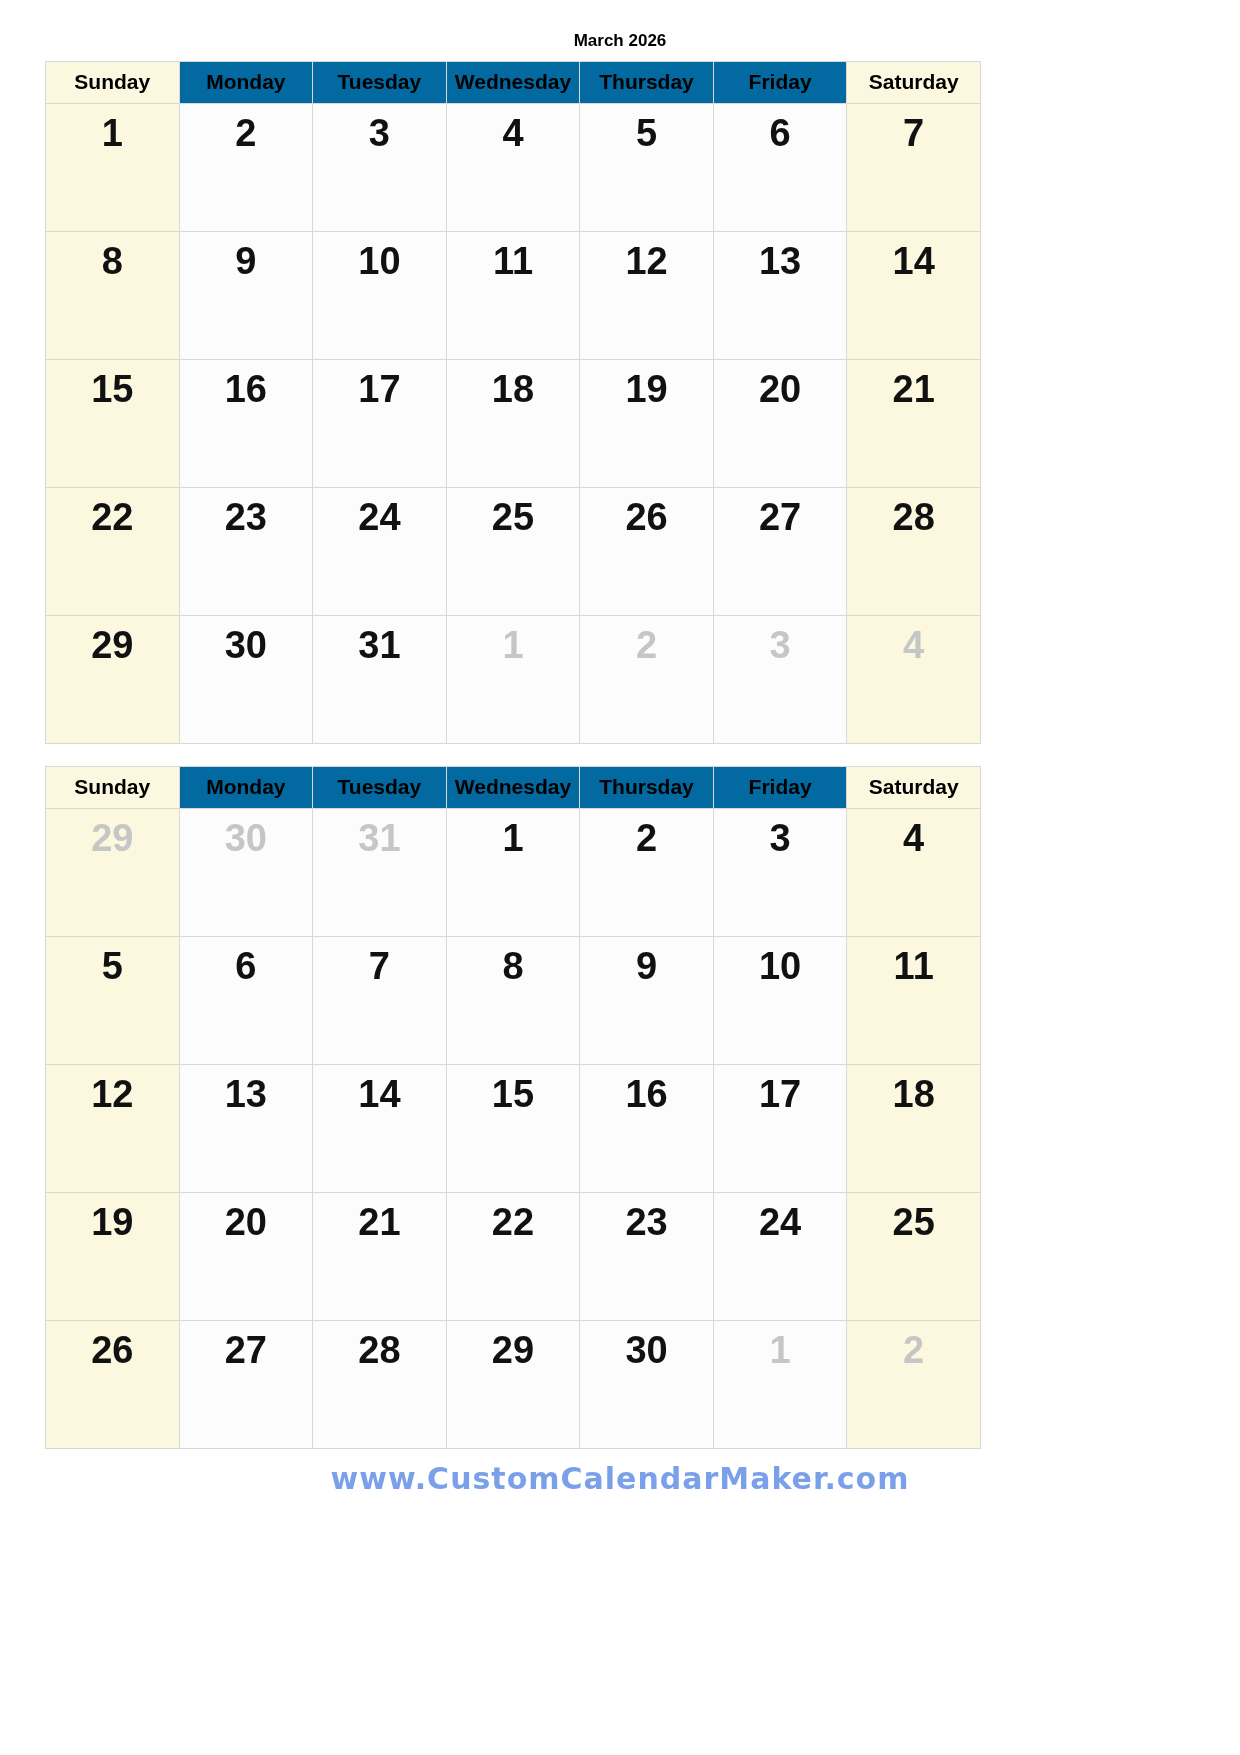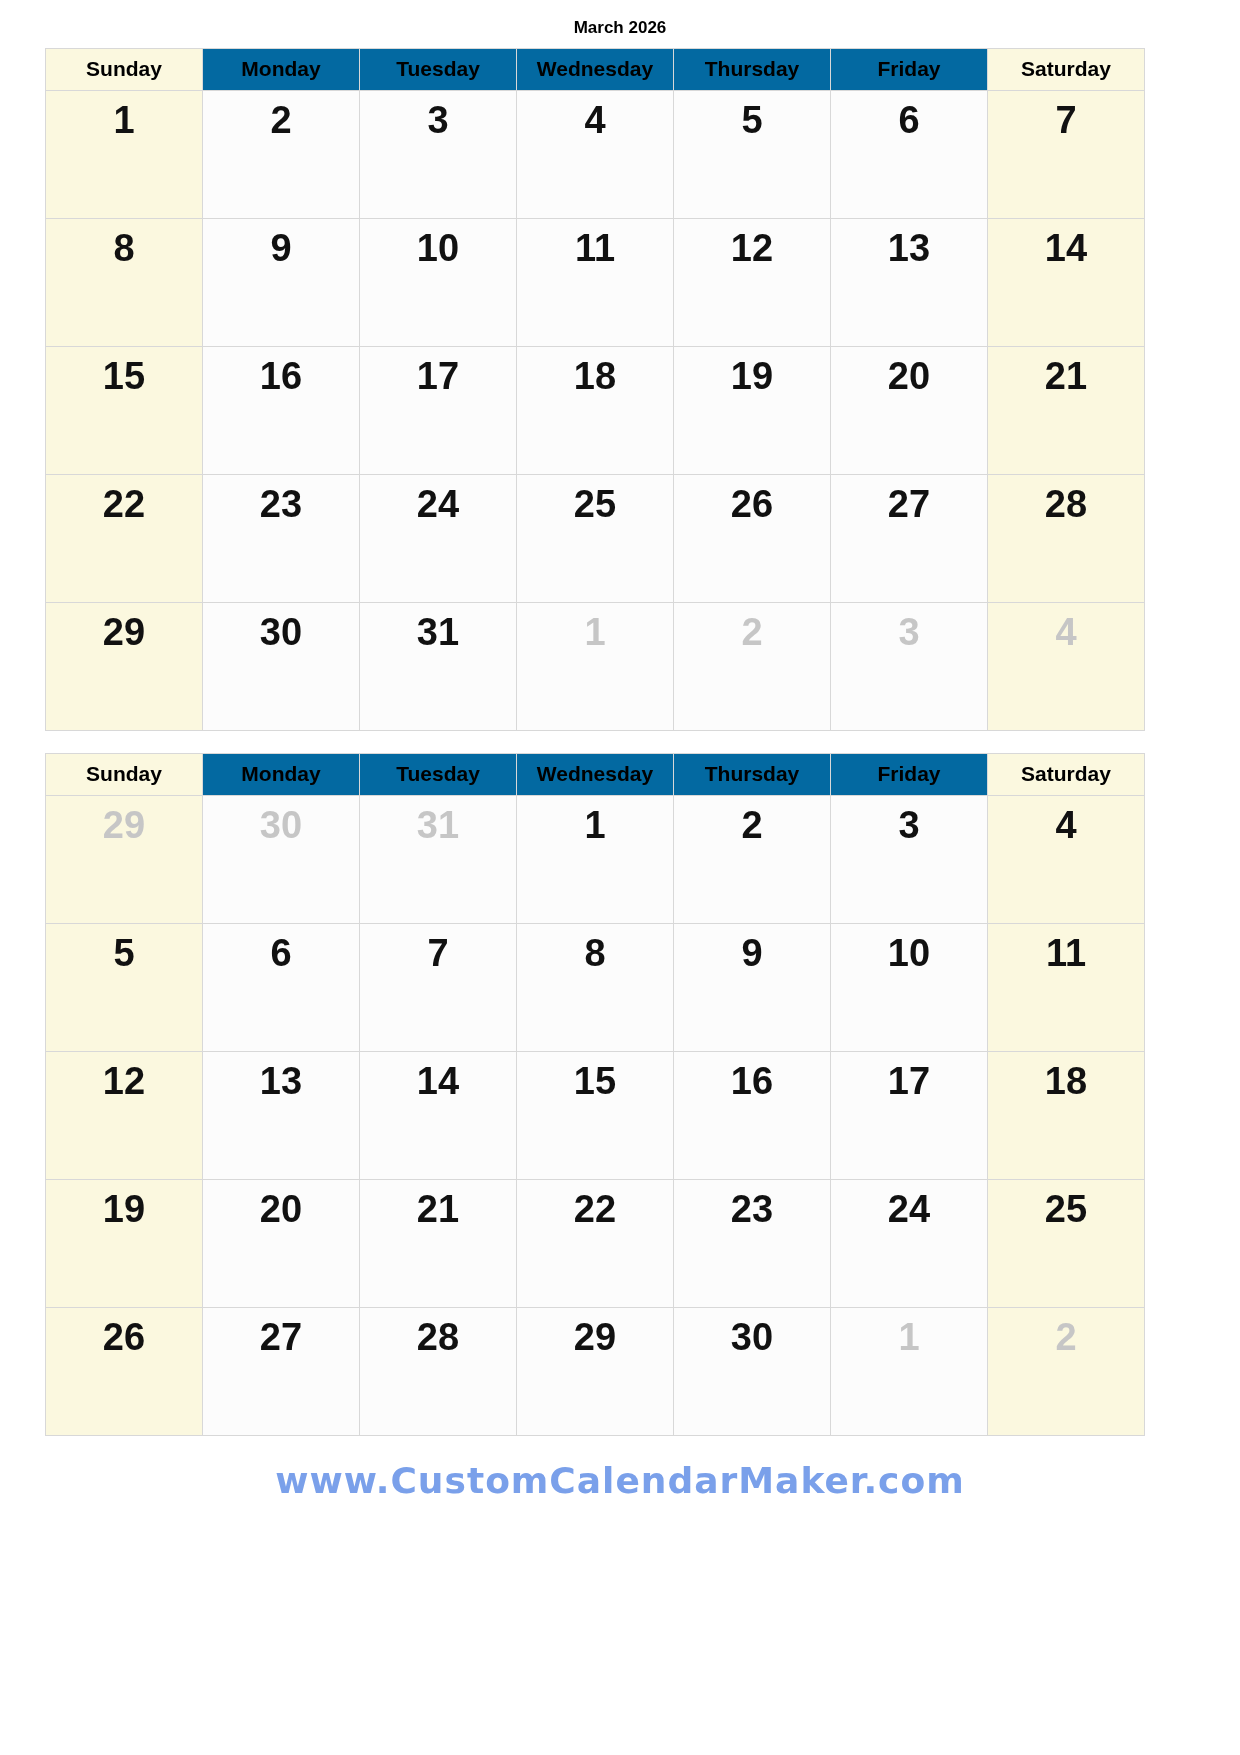--- a/index.html
+++ b/index.html
@@ -10,33 +10,33 @@
   body {
     width: 1240px;
     height: 1755px;
     font-family: "Liberation Sans", sans-serif;
     color: #000000;
   }
   .page {
     width: 1240px;
     height: 1755px;
     box-sizing: border-box;
-    padding: 18px 45px 0 45px;
+    padding: 31px 45px 0 45px;
     position: relative;
   }
   .month-title {
     text-align: center;
     font-size: 17px;
     font-weight: bold;
     color: #000;
     margin: 0 0 10px 0;
     letter-spacing: 0px;
   }
   table.cal {
-    width: 1100px;
+    width: 936px;
     border-collapse: collapse;
     table-layout: fixed;
     border-radius: 30px;
   }
   table.cal th {
     background: #0369a1;
     border: 1px solid #d8d8d8;
     font-size: 21px;
     font-weight: bold;
     height: 34px;
@@ -61,23 +61,23 @@
   table.cal td.weekend {
     background: #fbf8df;
   }
   table.cal td.other {
     color: #c6c6c6;
   }
   .spacer {
     height: 22px;
   }
   .footer {
-    margin-top: 24px;
-    text-align: center;
-    font-size: 36px;
+    margin-top: 12px;
+    text-align: center;
+    font-size: 30px;
     font-weight: bold;
     color: #7aa0ea;
     letter-spacing: 1px;
     font-family: "DejaVu Sans", sans-serif;
   }
 </style>
 </head>
 <body>
 
 <div class="page">

